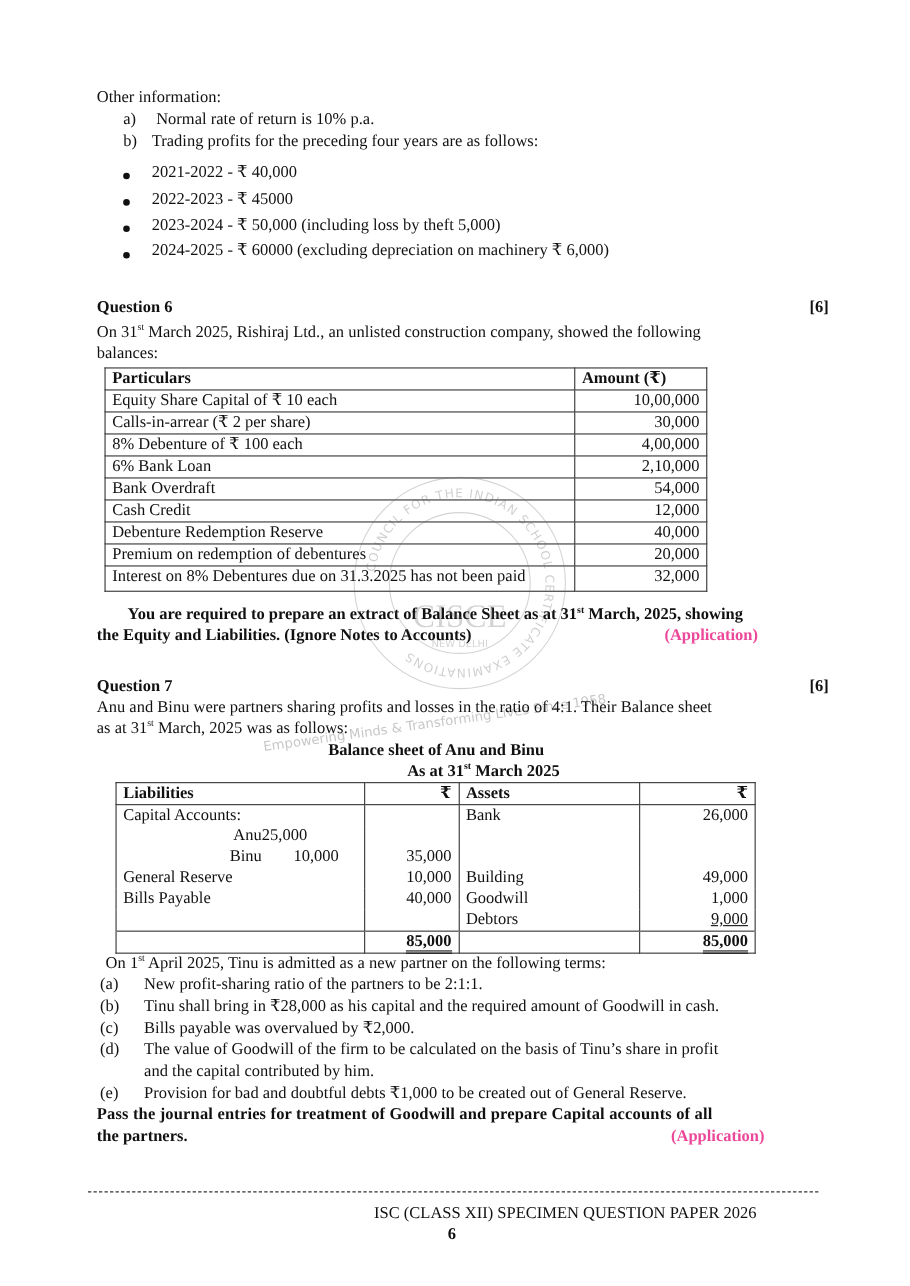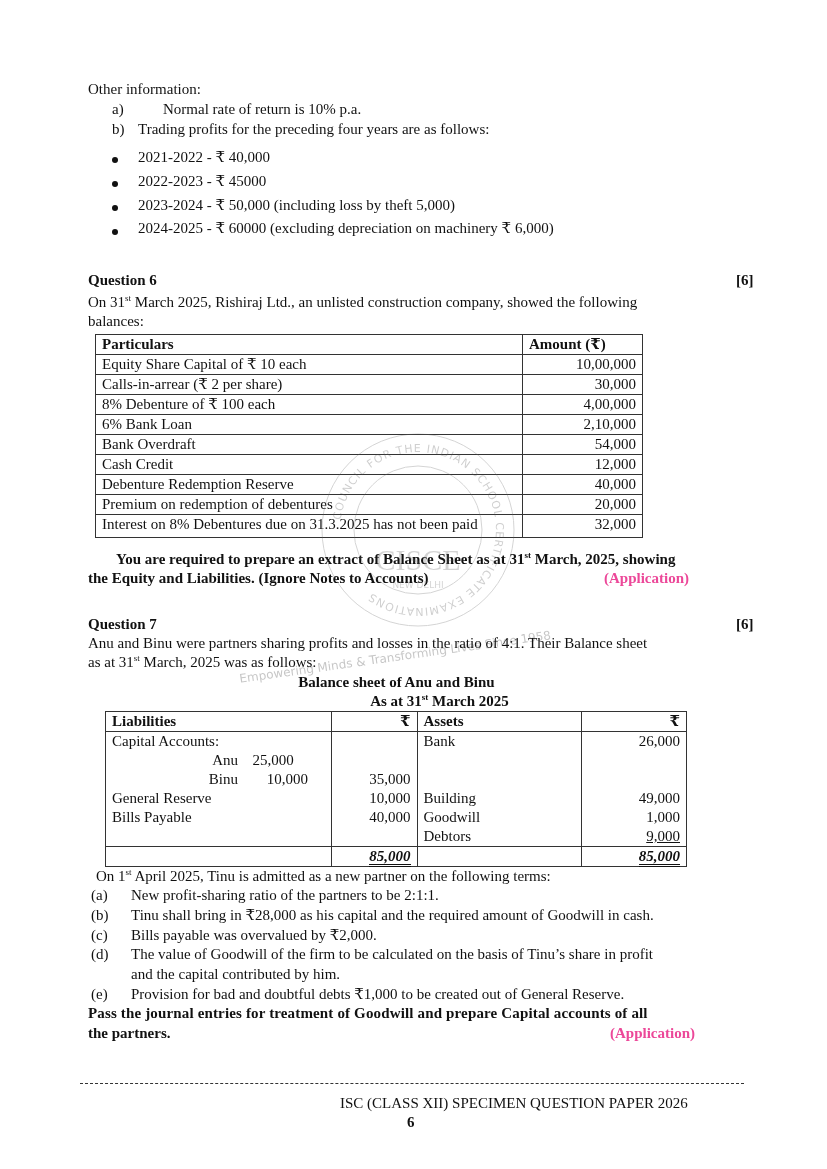--- a/index.html
+++ b/index.html
@@ -22,32 +22,32 @@
   #t1 td.amt { text-align: right; width: 107px; }
   #t1 tr.last td { height: 22px; vertical-align: top; }
 
   
   #t2 { position: absolute; left: 105px; top: 711px; width: 582px; font-size: 15px; }
   #t2 td { border-left: 1px solid #333; border-right: 1px solid #333; padding: 0 6px; height: 19px; line-height: 19px; vertical-align: top; }
   #t2 tr.head td { border-top: 1px solid #333; border-bottom: 1px solid #333; font-weight: bold; }
   #t2 tr.tot td { border-top: 1px solid #333; border-bottom: 1px solid #333; }
   #t2 .r { text-align: right; }
   .u { text-decoration: underline; }
-  .du { border-bottom: 3px double #111; font-weight: bold; font-style: italic; }
+  .du { border-bottom: 3px double #111; font-weight: bold; }
 
   
   #watermark { position: absolute; left: 318px; top: 430px; width: 200px; height: 200px; opacity: 0.28; pointer-events: none; }
 </style>
 </head>
 <body>
 
 <div class="line" style="left:88px;top:80px;">Other information:</div>
 <div class="line" style="left:112px;top:100px;">
   <span>a)</span>
-  <span style="position:absolute;left:30px;margin-left:21px;">Normal rate of return is 10% p.a.</span>
+  <span style="position:absolute;left:30px;">Normal rate of return is 10% p.a.</span>
 </div>
 <div class="line" style="left:112px;top:120px;">
   <span>b)</span>
   <span style="position:absolute;left:26px;">Trading profits for the preceding four years are as follows:</span>
 </div>
 
 <span class="bullet" style="left:112px;top:157px;"></span>
 <div class="line" style="left:138px;top:148px;">2021-2022 - ₹ 40,000</div>
 <span class="bullet" style="left:112px;top:181px;"></span>
 <div class="line" style="left:138px;top:172px;">2022-2023 - ₹ 45000</div>
@@ -153,21 +153,21 @@
     <td>Assets</td>
     <td class="r">₹</td>
   </tr>
   <tr>
     <td>Capital Accounts:</td>
     <td></td>
     <td>Bank</td>
     <td class="r">26,000</td>
   </tr>
   <tr>
-    <td><span style="display:inline-block;width:126px;text-align:right;">Anu</span><span style="display:inline-block;width:70px;text-align:center;">25,000</span></td>
+    <td><span style="display:inline-block;width:126px;text-align:right;">Anu</span><span style="display:inline-block;width:70px;text-align:left;">25,000</span></td>
     <td></td>
         <td></td>
         <td></td>
   </tr>
   <tr>
     <td><span style="display:inline-block;width:126px;text-align:right;">Binu</span><span style="display:inline-block;width:70px;text-align:right;">10,000</span></td>
     <td class="r">35,000</td>
     <td></td>
         <td></td>
   </tr>

